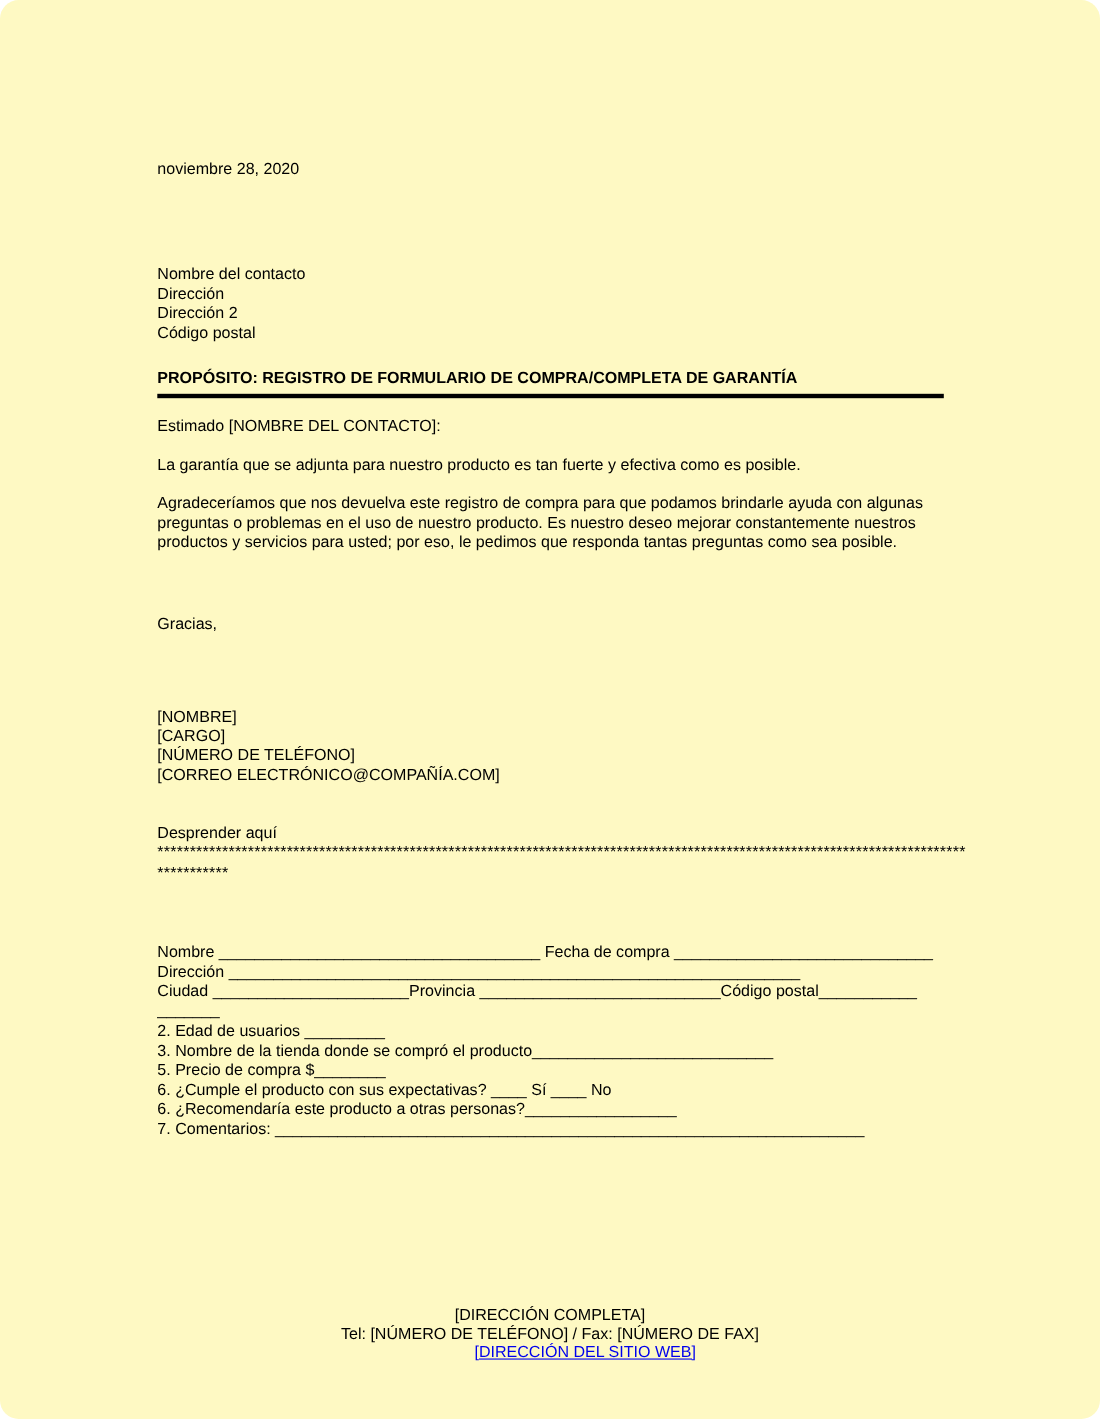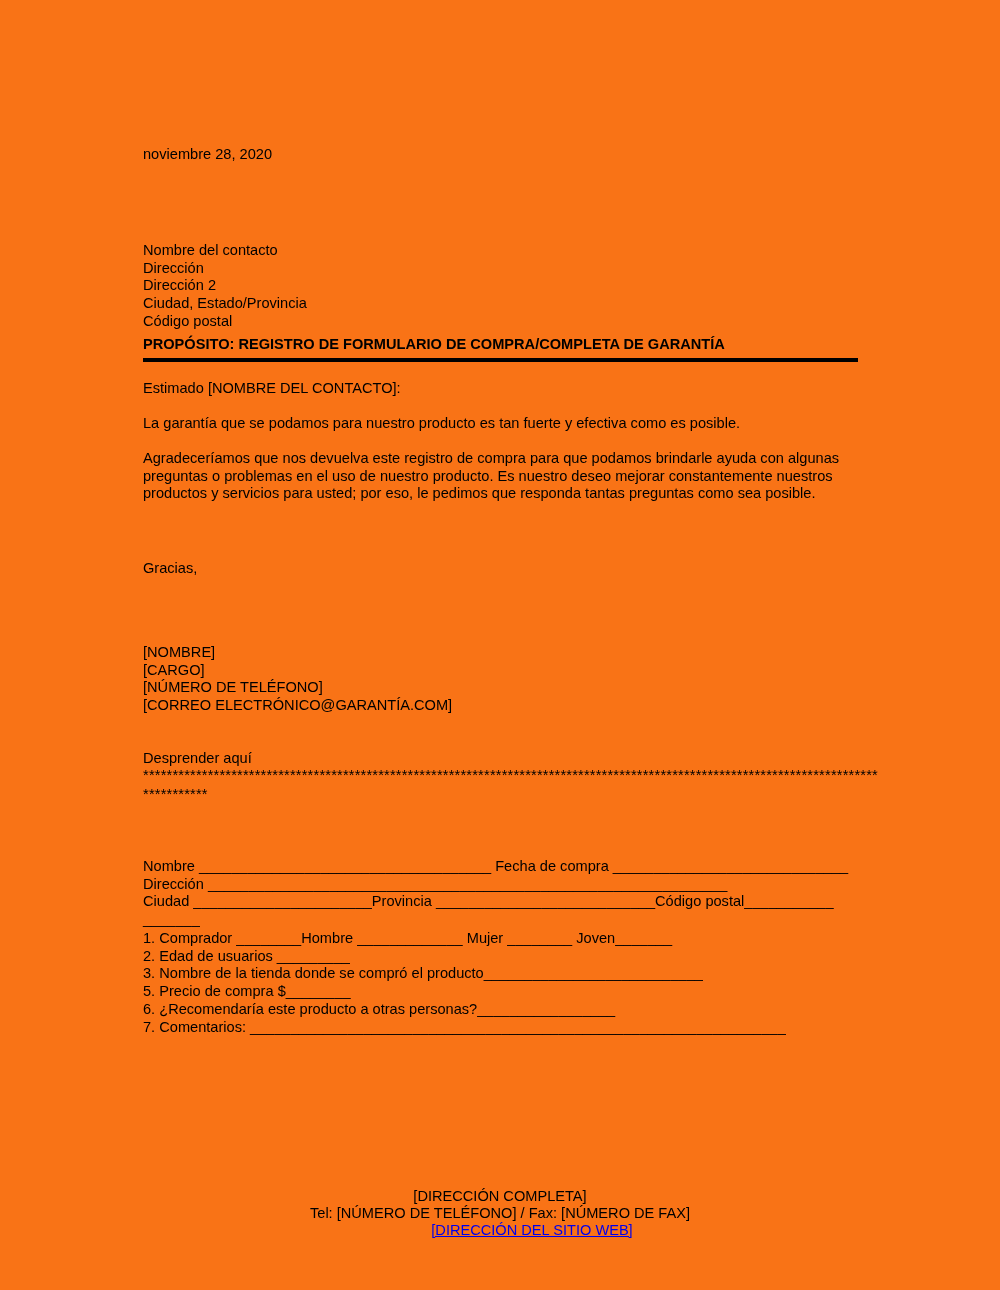--- a/index.html
+++ b/index.html
@@ -4,26 +4,27 @@
 <style>
   html, body {
     margin: 0;
     padding: 0;
     background: #ffffff;
   }
   .page {
     position: relative;
     width: 1000px;
     height: 1290px;
-    background: #f97316;
+    background: #fef9c3;
     font-family: "Liberation Sans", sans-serif;
     font-size: 14.6px;
     line-height: 17.7px;
     color: #000000;
     overflow: hidden;
+    border-radius: 17px;
   }
   .abs { position: absolute; left: 143px; width: 720px; }
   .line { white-space: nowrap; }
   .subject {
     font-weight: bold;
     border-bottom: 4px solid #000000;
     padding-bottom: 4px;
     width: 715px;
     white-space: nowrap;
   }
@@ -47,60 +48,59 @@
 <body>
 
 <div class="page">
 
   <div class="abs line" style="top:146px;">noviembre 28, 2020</div>
 
   <div class="abs" style="top:198px;margin-top:44px;">
     <div class="line">Nombre del contacto</div>
     <div class="line">Dirección</div>
     <div class="line">Dirección 2</div>
-    <div class="line">Ciudad, Estado/Provincia</div>
     <div class="line">Código postal</div>
   </div>
 
   <div class="abs subject" style="top:336px;">PROPÓSITO: REGISTRO DE FORMULARIO DE COMPRA/COMPLETA DE GARANTÍA</div>
 
   <div class="abs line" style="top:380px;">Estimado [NOMBRE DEL CONTACTO]:</div>
 
-  <div class="abs line" style="top:415px;">La garantía que se podamos para nuestro producto es tan fuerte y efectiva como es posible.</div>
+  <div class="abs line" style="top:415px;">La garantía que se adjunta para nuestro producto es tan fuerte y efectiva como es posible.</div>
 
   <div class="abs" style="top:450px; width:717px;">Agradeceríamos que nos devuelva este registro de compra para que podamos brindarle ayuda con algunas preguntas o problemas en el uso de nuestro producto. Es nuestro deseo mejorar constantemente nuestros productos y servicios para usted; por eso, le pedimos que responda tantas preguntas como sea posible.</div>
 
   <div class="abs line" style="top:560px;">Gracias,</div>
 
   <div class="abs" style="top:644px;">
     <div class="line">[NOMBRE]</div>
     <div class="line">[CARGO]</div>
     <div class="line">[NÚMERO DE TELÉFONO]</div>
-    <div class="line">[CORREO ELECTRÓNICO@GARANTÍA.COM]</div>
+    <div class="line">[CORREO ELECTRÓNICO@COMPAÑÍA.COM]</div>
   </div>
 
   <div class="abs line" style="top:750px;">Desprender aquí</div>
   <div class="abs" style="top:766px; line-height:18.5px;">
     <div class="line asterisks">*****************************************************************************************************************************</div>
     <div class="line asterisks">***********</div>
   </div>
 
 
   <div class="abs" style="top:858px;">
     <div class="line">Nombre ____________________________________ Fecha de compra _____________________________</div>
     <div class="line">Dirección ________________________________________________________________</div>
     <div class="line">Ciudad ______________________Provincia ___________________________Código postal___________</div>
     <div class="line">_______</div>
   </div>
 
   <div class="abs" style="top:930px;">
-    <div class="line">1. Comprador ________Hombre _____________ Mujer ________ Joven_______</div>
     <div class="line">2. Edad de usuarios _________</div>
     <div class="line">3. Nombre de la tienda donde se compró el producto___________________________</div>
     <div class="line">5. Precio de compra $________</div>
+    <div class="line">6. ¿Cumple el producto con sus expectativas? ____ Sí  ____ No</div>
     <div class="line">6. ¿Recomendaría este producto a otras personas?_________________</div>
     <div class="line">7. Comentarios: __________________________________________________________________</div>
   </div>
 
   <div class="footer-line" style="top:1205px;">Tel: [NÚMERO DE TELÉFONO] / Fax: [NÚMERO DE FAX]</div>
   <div class="footer-line" style="top:1188px;">[DIRECCIÓN COMPLETA]</div>
   <div class="footer-line" style="top:1222px;margin-left:32px;">
     <span class="weblink">[DIRECCIÓN DEL SITIO WEB]</span>
   </div>
 

